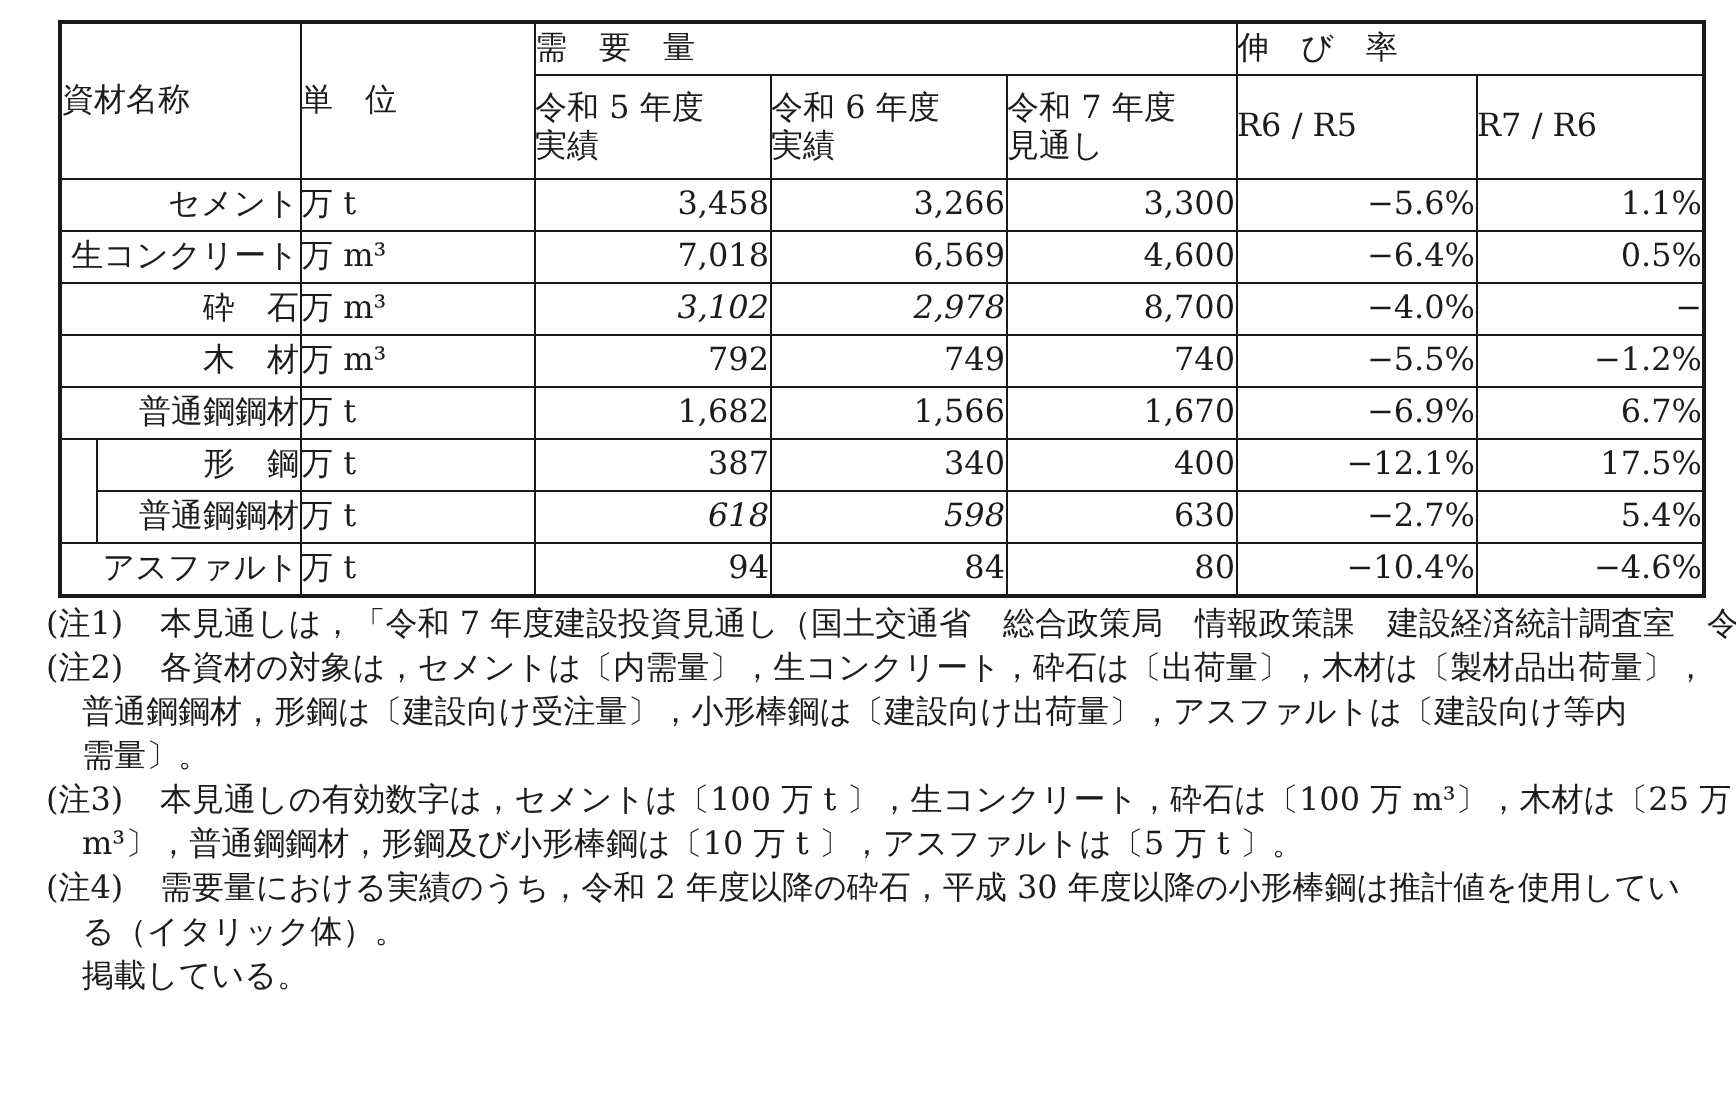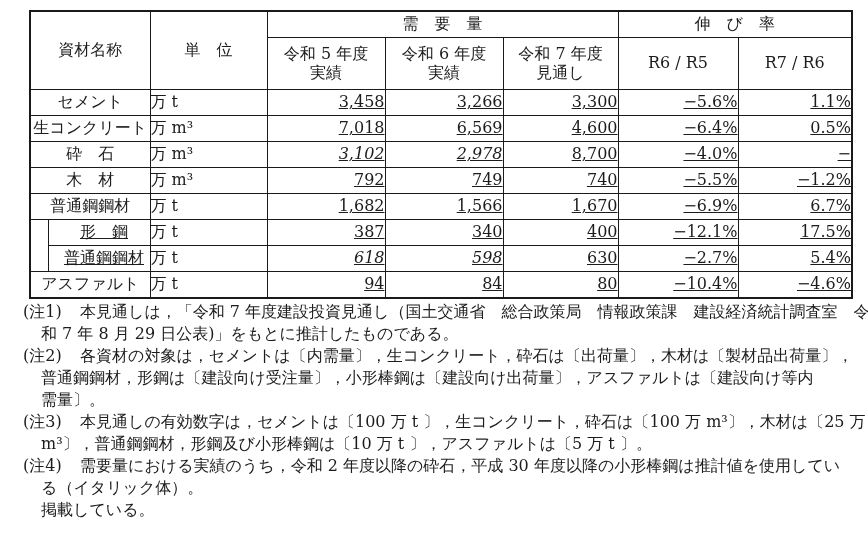--- a/index.html
+++ b/index.html
@@ -24,26 +24,26 @@
     border:1px solid #1a1a1a;
     padding:0;
     font-weight:normal;
     line-height:1.15;
     overflow:hidden;
     white-space:nowrap;
   }
   tr.hrow1 th{height:25px;}
   tr.hrow2 th{height:51px;}
   table.demand tbody td{height:25px;}
-  th.center, td.center{text-align:center;vertical-align:middle;}
-  td.cell-name{text-align:center;padding-left:8px;vertical-align:middle;}
-  td.cell-name.sub{padding-left:10px;text-decoration:underline;}
+  th.center, td.center{text-align:left;vertical-align:middle;}
+  td.cell-name{text-align:right;padding-left:8px;vertical-align:middle;}
+  td.cell-name.sub{padding-left:10px;}
   td.cell-spacer{}
   td.cell-unit{text-align:left;vertical-align:middle;}
-  td.num{text-align:right;padding-right:10px;vertical-align:middle;text-decoration:underline;}
+  td.num{text-align:right;padding-right:10px;vertical-align:middle;}
   td.num.est{font-style:italic;}
   
   .notes{
     position:absolute;left:23px;top:301px;width:830px;
     line-height:22px;
   }
   .note-line{white-space:nowrap;height:22px;}
   .note-label{display:inline-block;width:57px;}
   .note-line.cont{padding-left:18px;}
 </style>
@@ -151,21 +151,20 @@
           <td class="num">80</td>
           <td class="num">−10.4%</td>
           <td class="num">−4.6%</td>
         </tr>
       </tbody>
   </table>
 
   <div class="notes">
       <div>
         <div class="note-line"><span class="note-label">(注1)</span>本見通しは，「令和 7 年度建設投資見通し（国土交通省　総合政策局　情報政策課　建設経済統計調査室　令</div>
-        <div class="note-line cont">和 7 年 8 月 29 日公表)」をもとに推計したものである。</div>
       </div>
       <div>
         <div class="note-line"><span class="note-label">(注2)</span>各資材の対象は，セメントは〔内需量〕，生コンクリート，砕石は〔出荷量〕，木材は〔製材品出荷量〕，</div>
         <div class="note-line cont">普通鋼鋼材，形鋼は〔建設向け受注量〕，小形棒鋼は〔建設向け出荷量〕，アスファルトは〔建設向け等内</div>
         <div class="note-line cont">需量〕。</div>
       </div>
       <div>
         <div class="note-line"><span class="note-label">(注3)</span>本見通しの有効数字は，セメントは〔100 万 t 〕，生コンクリート，砕石は〔100 万 m³〕，木材は〔25 万</div>
         <div class="note-line cont">m³〕，普通鋼鋼材，形鋼及び小形棒鋼は〔10 万 t 〕，アスファルトは〔5 万 t 〕。</div>
       </div>

